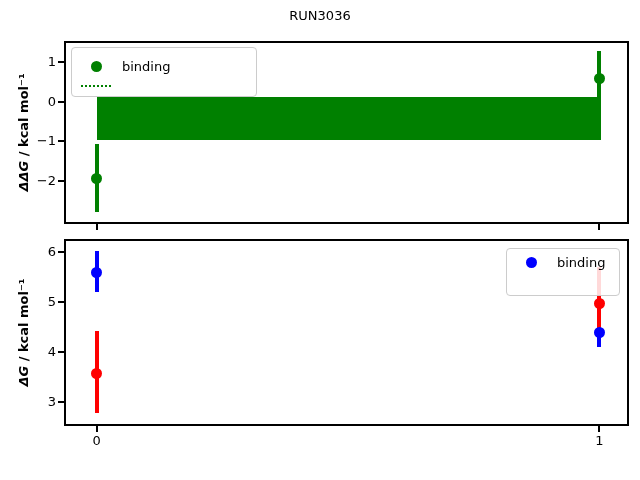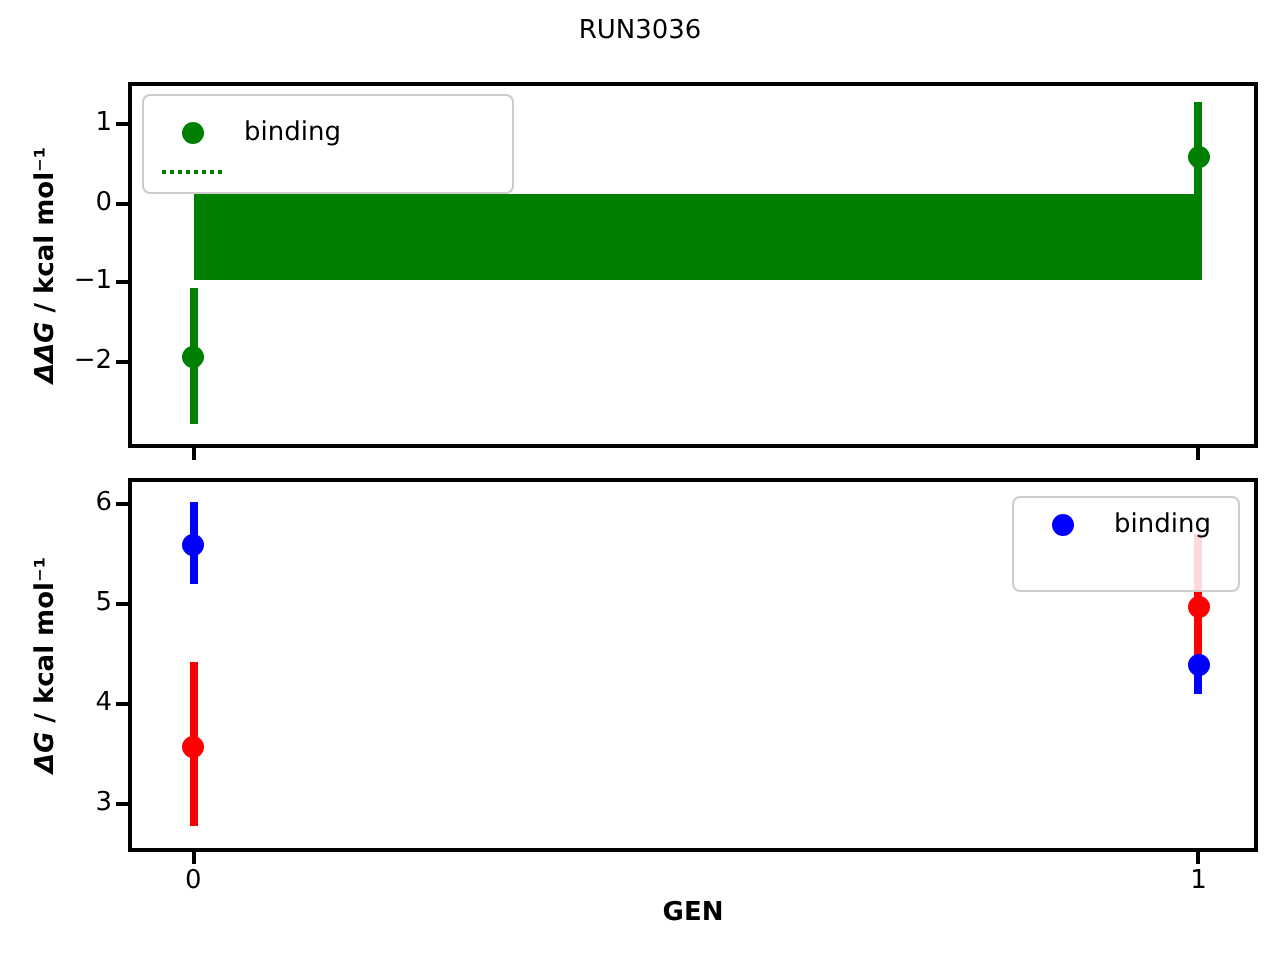--- a/index.html
+++ b/index.html
@@ -51,21 +51,20 @@
 
   <div class="suptitle">RUN3036</div>
 
   <div class="axes" id="ax-top"></div>
   <div class="axes" id="ax-bottom"></div>
 
   <div class="ylabel" id="ylabel-top"><span class="mathit">ΔΔG</span><span> / kcal mol⁻¹</span></div>
 
   <div class="ylabel" id="ylabel-bottom"><span class="mathit">ΔG</span><span> / kcal mol⁻¹</span></div>
 
-  <div class="xlabel">GEN</div>
 
   <div class="legend" id="legend-top">
     <div class="lrow">
       <span class="lmark">
           <span class="dot" style="background: rgb(0, 128, 0);"></span>
         </span>
       <span class="ltext">binding</span>
     </div>
     <div class="lrow">
       <span class="lmark">

